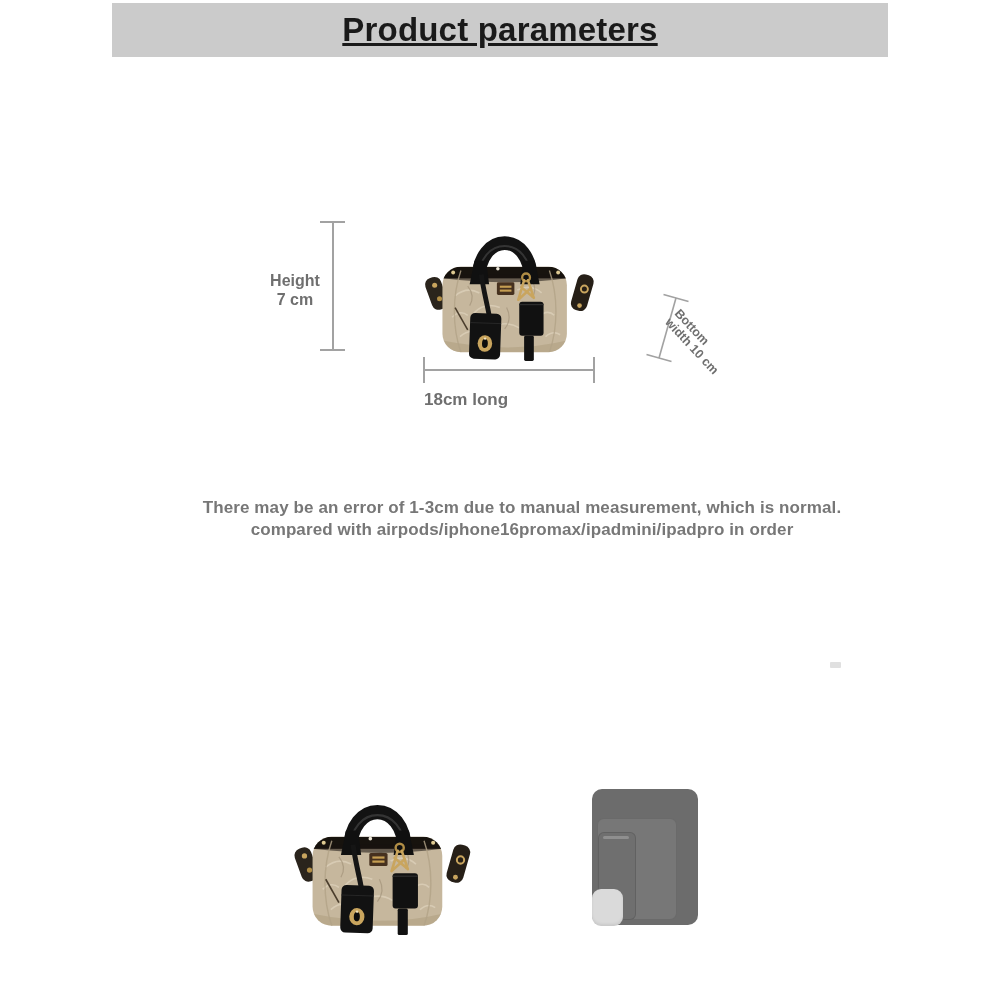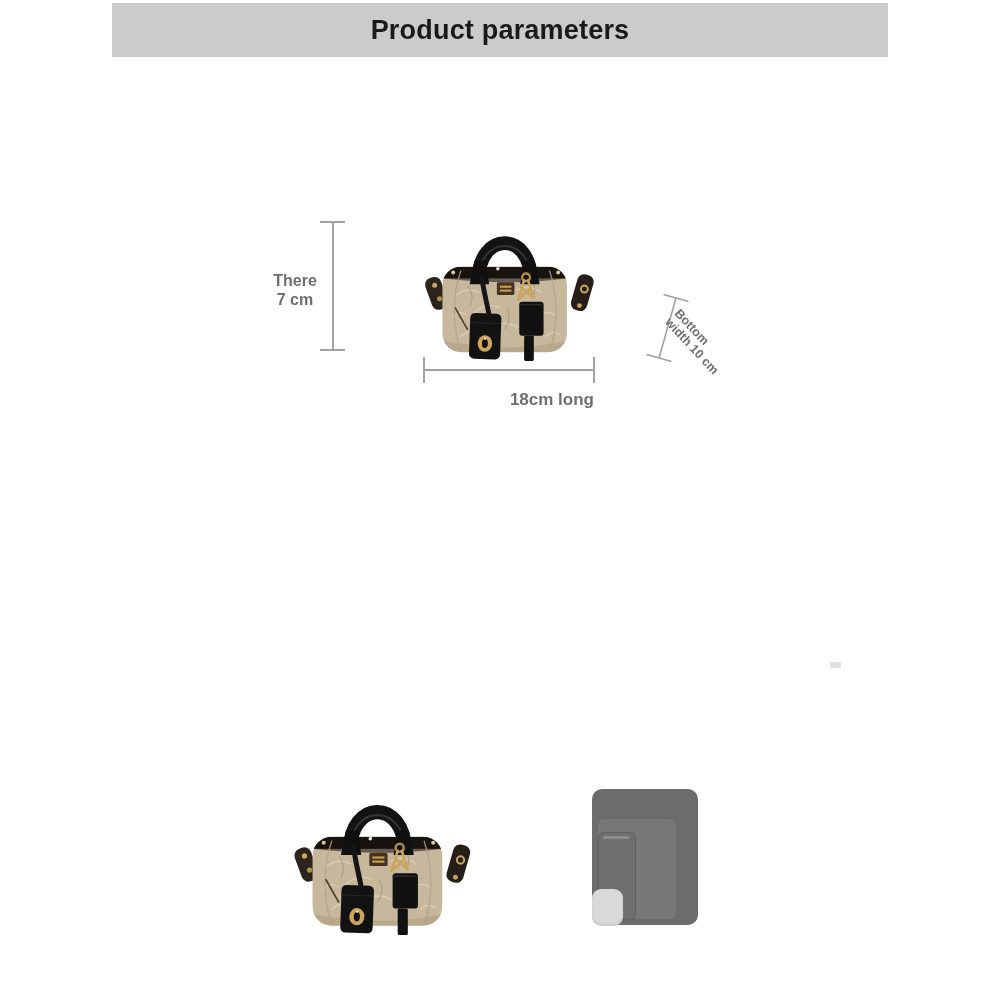--- a/index.html
+++ b/index.html
@@ -8,28 +8,28 @@
     --device-gray:#6c6c6c; --device-mid:#777777; --device-phone:#6f6f6f; --airpods-gray:#dadada;
   }
   html,body{margin:0;padding:0;background:#fff;}
   .page{position:relative;width:1000px;height:1000px;background:#fff;overflow:hidden;
         font-family:"Liberation Sans", sans-serif;}
   .abs{position:absolute;}
 
   
   .header-bar{left:112px;top:3px;width:776px;height:54px;background:var(--header-bg);
               display:flex;align-items:center;justify-content:center;}
-  .header-bar h1{margin:0;font-size:27px;font-weight:700;color:var(--title-text);letter-spacing:.2px;}
+  .header-bar h1{margin:0;font-size:33px;font-weight:700;color:var(--title-text);letter-spacing:.2px;text-decoration:underline;}
 
   
   .vline{width:2px;background:var(--measure-line);}
   .hline{height:2px;background:var(--measure-line);}
   .height-label{left:262px;top:271px;width:66px;text-align:center;
                 font-size:16px;font-weight:700;color:var(--measure-label);line-height:19px;}
-  .length-label{left:424px;top:390px;width:170px;text-align:right;
+  .length-label{left:424px;top:390px;width:170px;text-align:left;
                 font-size:17px;font-weight:700;color:var(--measure-label);}
   .diag-svg{left:638px;top:288px;width:96px;height:104px;overflow:visible;}
   .diag-svg text{font-family:"Liberation Sans",sans-serif;font-size:12.5px;font-weight:700;
                  fill:var(--measure-label);}
 
   
   .note{left:44px;right:0;top:497px;text-align:center;margin:0;
         font-size:17px;font-weight:700;color:var(--note-text);line-height:22px;letter-spacing:.1px;}
 
   
@@ -133,21 +133,21 @@
   <header class="abs header-bar">
     <h1>Product parameters</h1>
   </header>
 
   <section>
 
     <div class="abs hline" style="left:320px;top:221px;width:25px;"></div>
     <div class="abs vline" style="left:332px;top:222px;height:128px;"></div>
     <div class="abs hline" style="left:320px;top:349px;width:25px;"></div>
     <div class="abs height-label">
-      <div>There</div>
+      <div>Height</div>
       <div>7 cm</div>
     </div>
 
     <svg class="abs" style="left:423px;top:218px;" width="175" height="146" viewBox="0 0 180 150" overflow="visible">
       <use href="#bag"></use>
     </svg>
 
     <div class="abs vline" style="left:423px;top:357px;height:26px;"></div>
     <div class="abs hline" style="left:424px;top:369px;width:170px;"></div>
     <div class="abs vline" style="left:593px;top:357px;height:26px;"></div>
@@ -159,20 +159,24 @@
         <line x1="38" y1="10" x2="21" y2="70"></line>
         <line x1="8.5" y1="66.5" x2="33.5" y2="73.5"></line>
       </g>
       <text transform="translate(36,26) rotate(47)">
         <tspan x="0" dy="0">Bottom</tspan>
         <tspan x="0" dy="13">width 10 cm</tspan>
       </text>
     </svg>
   </section>
 
+  <p class="abs note">
+    <span>There may be an error of 1-3cm due to manual measurement, which is normal.</span><br>
+    <span>compared with airpods/iphone16promax/ipadmini/ipadpro in order</span>
+  </p>
 
   <section>
     <svg class="abs" style="left:292px;top:786px;" width="183" height="152" viewBox="0 0 180 150" overflow="visible">
       <use href="#bag"></use>
     </svg>
 
     <div class="abs device-stack">
       <div class="device ipadpro"></div>
       <div class="device ipadmini"></div>
       <div class="device iphone">

